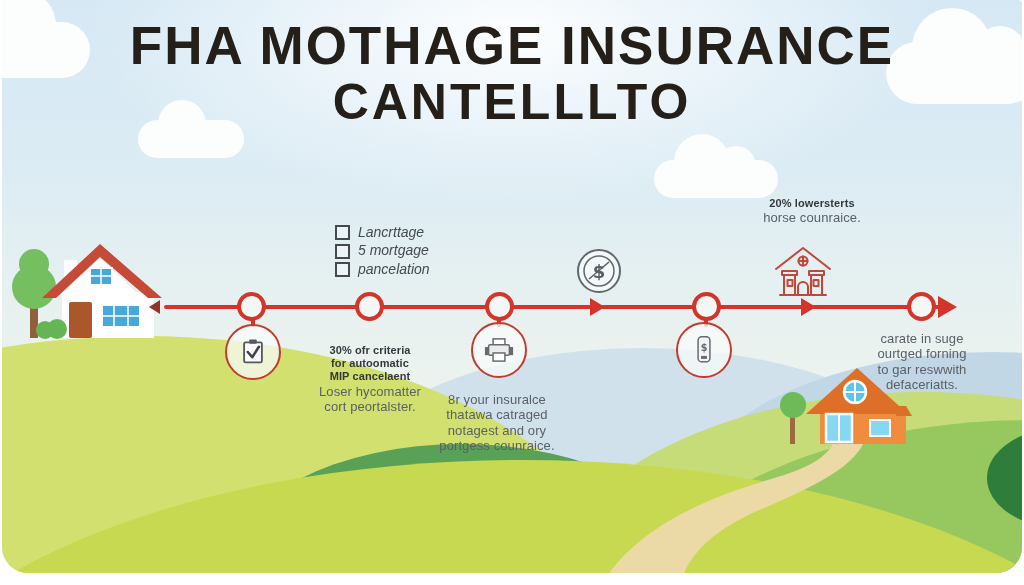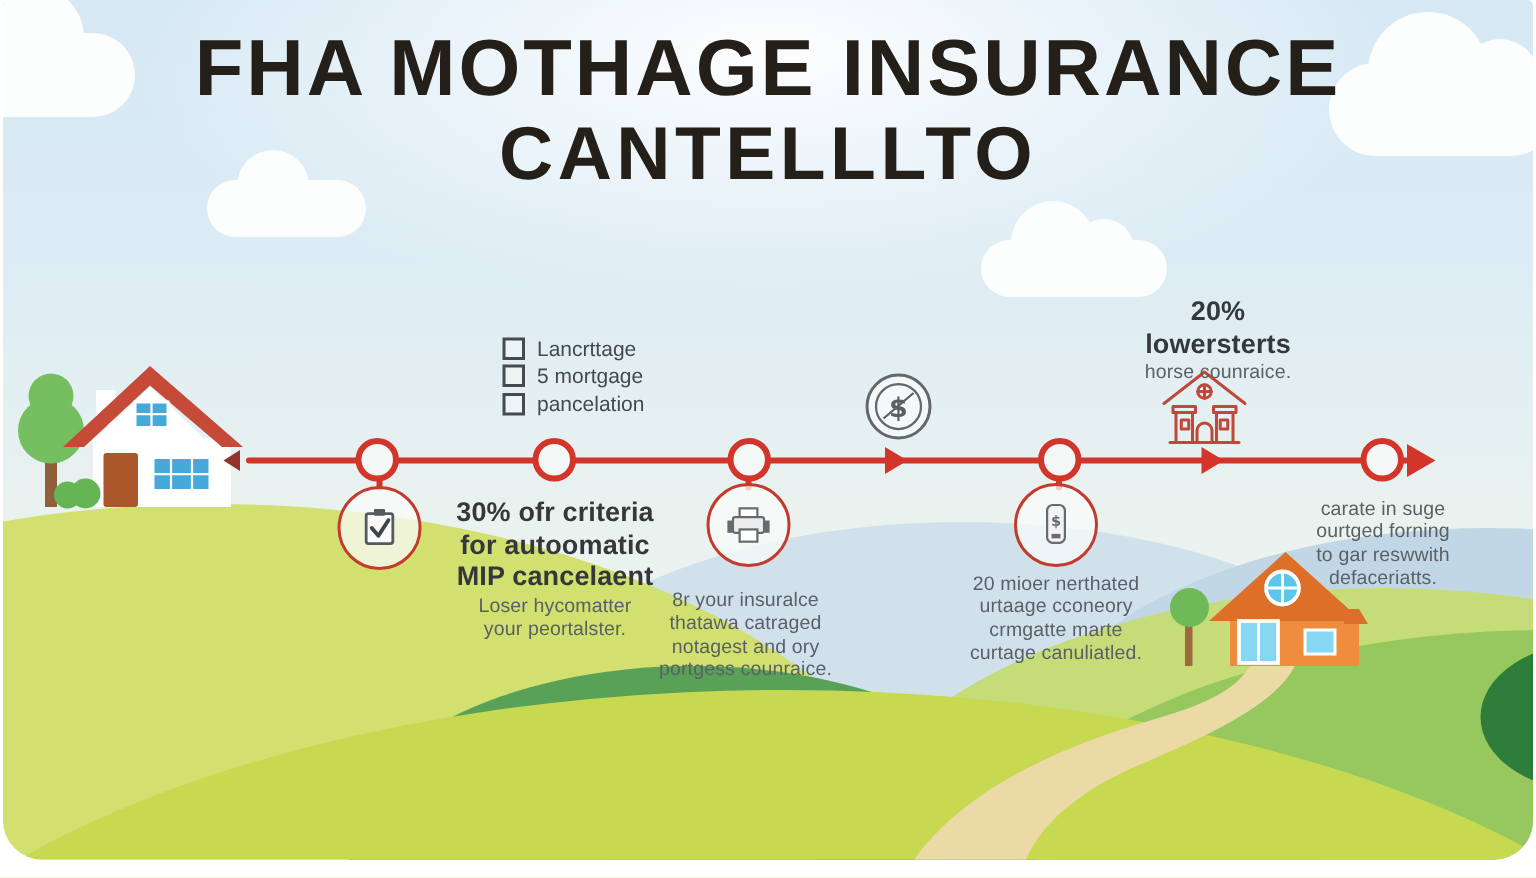--- a/index.html
+++ b/index.html
@@ -67,32 +67,32 @@
   .icon-circle{position:absolute;width:52px;height:52px;border-radius:50%;z-index:12;
                border:2.5px solid #c23b2e;background:rgba(248,251,250,.75);
                display:flex;align-items:center;justify-content:center;}
   .ic1{left:223px;top:324px;} .ic3{left:469px;top:322px;} .ic4{left:674px;top:322px;}
   .coin{position:absolute;left:574px;top:248px;width:46px;height:46px;z-index:12;}
   .house-icon{position:absolute;left:770px;top:242px;z-index:12;}
 
   
   .txt{position:absolute;text-align:center;z-index:20;color:var(--body-text,#5b6066);
        font-size:13px;line-height:1.18;letter-spacing:.1px;}
-  .txt .b{color:var(--heading-text,#34383c);font-weight:bold;font-size:18px;line-height:1.2;}
+  .txt .b{color:var(--heading-text,#34383c);font-weight:bold;font-size:11px;line-height:1.2;}
   .note1{left:175px;top:247px;width:150px;}
   .note-dollar{left:525px;top:205px;width:150px;}
   .note-house{left:748px;top:197px;width:124px;}
   .step1{left:176px;top:368px;width:150px;}
-  .step2{left:298px;top:331px;width:140px;}
+  .step2{left:298px;top:344px;width:140px;}
   .step3{left:420px;top:392px;width:150px;}
   .step4{left:627px;top:381px;width:150px;}
   .step5{left:845px;top:331px;width:150px;}
 
   .checklist{position:absolute;left:333px;top:225px;z-index:20;}
-  .chk-row{display:flex;margin-bottom:3px;}
+  .chk-row{display:flex;align-items:center;margin-bottom:3px;font-style:italic;}
   .chk-box{width:11px;height:11px;border:2px solid #454a50;margin-right:8px;
            background:rgba(255,255,255,.35);flex:0 0 auto;}
   .chk-label{font-size:14px;color:#454a50;line-height:1.1;}
 </style>
 </head>
 <body>
 
 <div class="stage">
   <div class="card">
 
@@ -246,36 +246,30 @@
       <div class="b">20% lowersterts</div>
       <div>horse counraice.</div>
     </div>
 
 
     <div class="txt step2">
       <div class="b">30% ofr criteria</div>
       <div class="b">for autoomatic</div>
       <div class="b">MIP cancelaent</div>
       <div>Loser hycomatter</div>
-      <div>your peortalster.</div>
+      <div>cort peortalster.</div>
     </div>
 
     <div class="txt step3">
       <div>8r your insuralce</div>
       <div>thatawa catraged</div>
       <div>notagest and ory</div>
       <div>portgess counraice.</div>
     </div>
 
-    <div class="txt step4">
-      <div>20 mioer nerthated</div>
-      <div>urtaage cconeory</div>
-      <div>crmgatte marte</div>
-      <div>curtage canuliatled.</div>
-    </div>
 
     <div class="txt step5">
       <div>carate in suge</div>
       <div>ourtged forning</div>
       <div>to gar reswwith</div>
       <div>defaceriatts.</div>
     </div>
 
   </div>
 </div>

